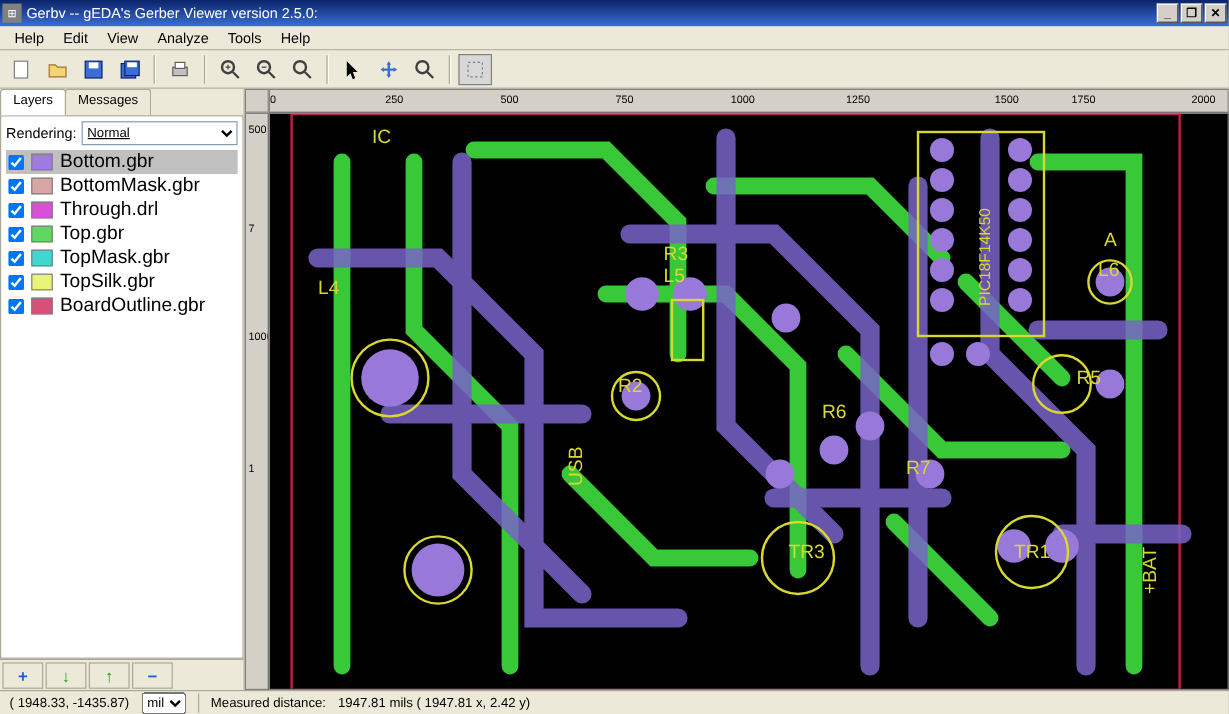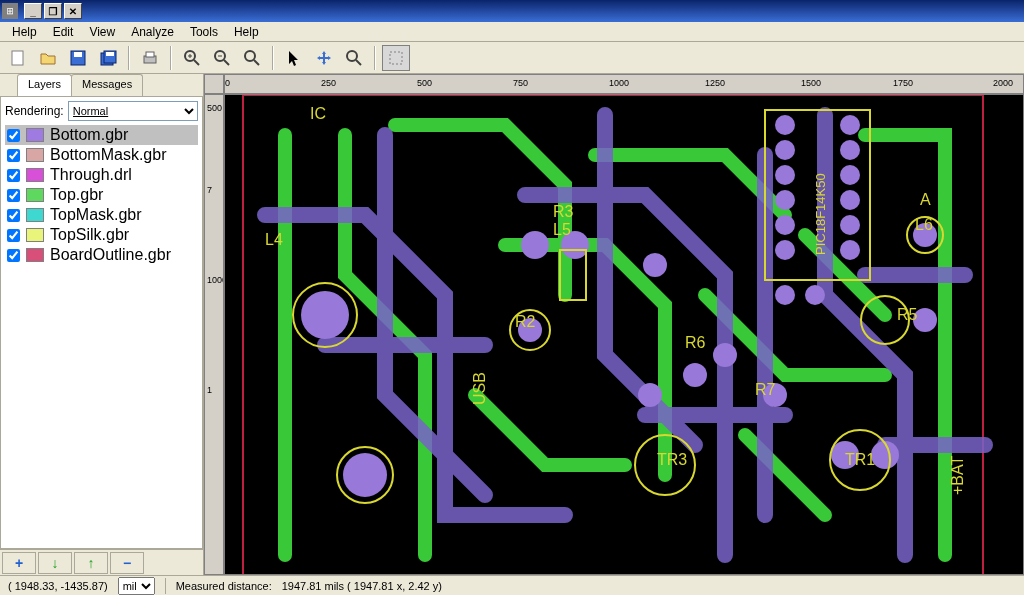--- a/index.html
+++ b/index.html
@@ -19,21 +19,21 @@
   .toolbar { height: 32px; background: #ece9d8; display: flex; align-items: center; padding: 2px 4px; border-bottom: 1px solid #aca899; gap: 2px; }
   .toolbar .tb-btn { width: 28px; height: 26px; border: 1px solid transparent; display:flex; align-items:center; justify-content:center; }
   .toolbar .tb-sep { width: 2px; height: 24px; border-left: 1px solid #aca899; border-right: 1px solid #fff; margin: 0 4px; }
   .toolbar .tb-btn.pressed { background:#d8d8d8; border:1px solid #808080; }
   
   
   .main { display: flex; height: 501px; }
   
   
   .left-panel { width: 204px; background: #ece9d8; border-right: 1px solid #aca899; display:flex; flex-direction:column; }
-  .tabs { height: 22px; display: flex; font-size: 11px; margin-left: 17px; }
+  .tabs { height: 22px; display: flex; font-size: 11px; }
   .tab { padding: 3px 10px; background: #ece9d8; border: 1px solid #aca899; border-bottom: none; border-top-left-radius:3px; border-top-right-radius:3px; margin-right:-1px; }
   .tab.active { background: #fff; position:relative; z-index:1; }
   .panel-body { flex:1; background:#fff; border:1px solid #aca899; padding: 4px; font-size: 12px; display:flex; flex-direction:column; }
   .render-row { display:flex; align-items:center; margin-bottom:4px; gap:4px;justify-content:center; }
   .render-row select { flex:1; font-size:11px; height:20px; background:#fff; border:1px solid #7f9db9;text-decoration:underline; }
   .layer-list { flex:1; }
   .layer-row { display:flex; align-items:center; height:20px; gap:6px; padding: 0 2px; }
   .layer-row.selected { background:#c0c0c0; }
   .layer-row input[type=checkbox] { width:13px; height:13px; }
   .layer-swatch { width:18px; height:14px; border:1px solid #808080; }
@@ -58,20 +58,21 @@
   .statusbar .sb-sep { width:1px; height:16px; background:#aca899; }
   
   
   .pcb-svg { position:absolute; top:0; left:0; }
 </style>
 </head>
 <body>
 
 <div class="titlebar">
   <div class="app-icon">⊞</div>
+  <div class="title-text">Gerbv -- gEDA's Gerber Viewer version 2.5.0:</div>
   <div class="winbtn">_</div>
   <div class="winbtn">❐</div>
   <div class="winbtn">✕</div>
 </div>
 
 <div class="menubar">
   <div class="menu-item"><span>Help</span></div>
   <div class="menu-item"><span>Edit</span></div>
   <div class="menu-item"><span>View</span></div>
   <div class="menu-item"><span>Analyze</span></div>
@@ -226,21 +227,21 @@
   <div class="canvas-area">
     <div class="ruler-row">
       <div class="ruler-corner"></div>
       <div class="ruler-h" id="ruler-h">
           <span style="left: 0px;">0</span>
           <span style="left: 96px;">250</span>
           <span style="left: 192px;">500</span>
           <span style="left: 288px;">750</span>
           <span style="left: 384px;">1000</span>
           <span style="left: 480px;">1250</span>
-          <span style="left: 576px;">1500</span>
+          <span style="left: 604px;">1500</span>
           <span style="left: 668px;">1750</span>
           <span style="left: 768px;">2000</span>
         </div>
     </div>
     <div class="canvas-row">
       <div class="ruler-v" id="ruler-v">
           <span style="top: 8px;">500</span>
           <span style="top: 90px;">7</span>
           <span style="top: 180px;">1000</span>
           <span style="top: 290px;">1</span>

